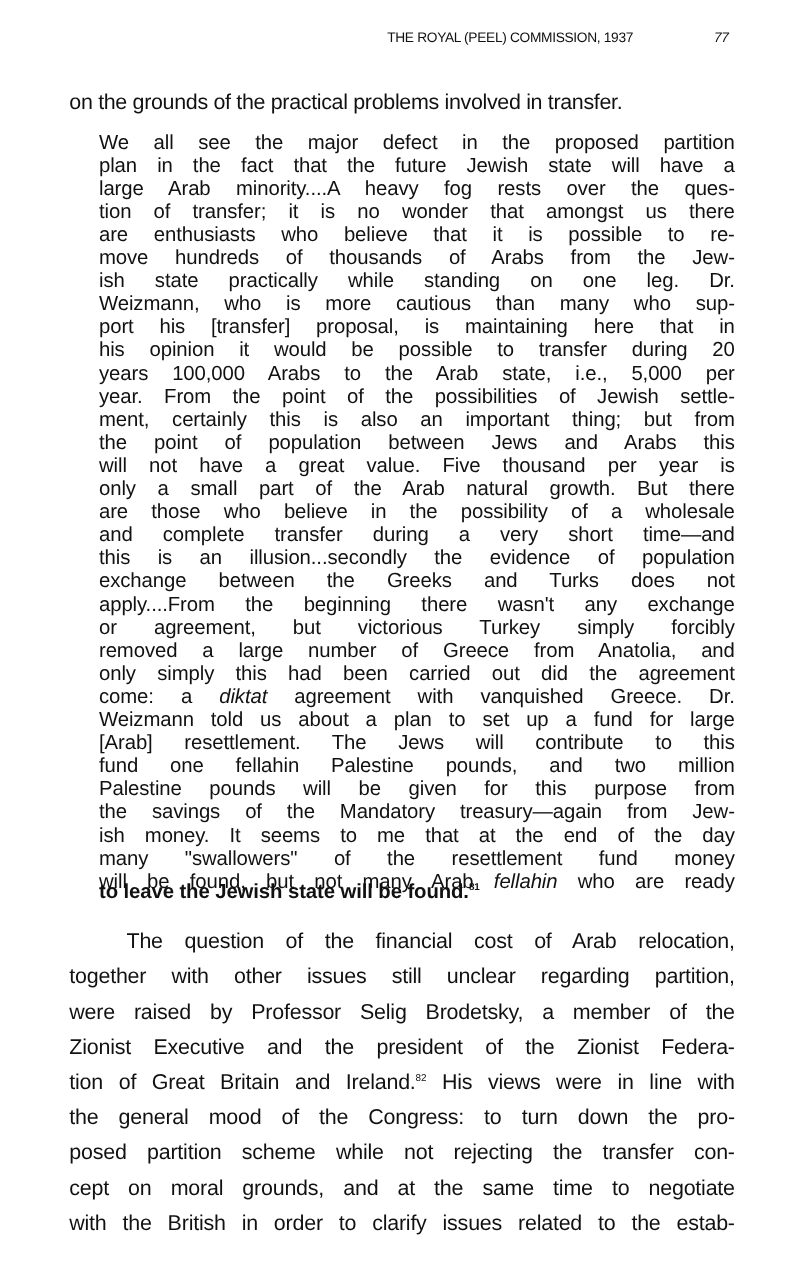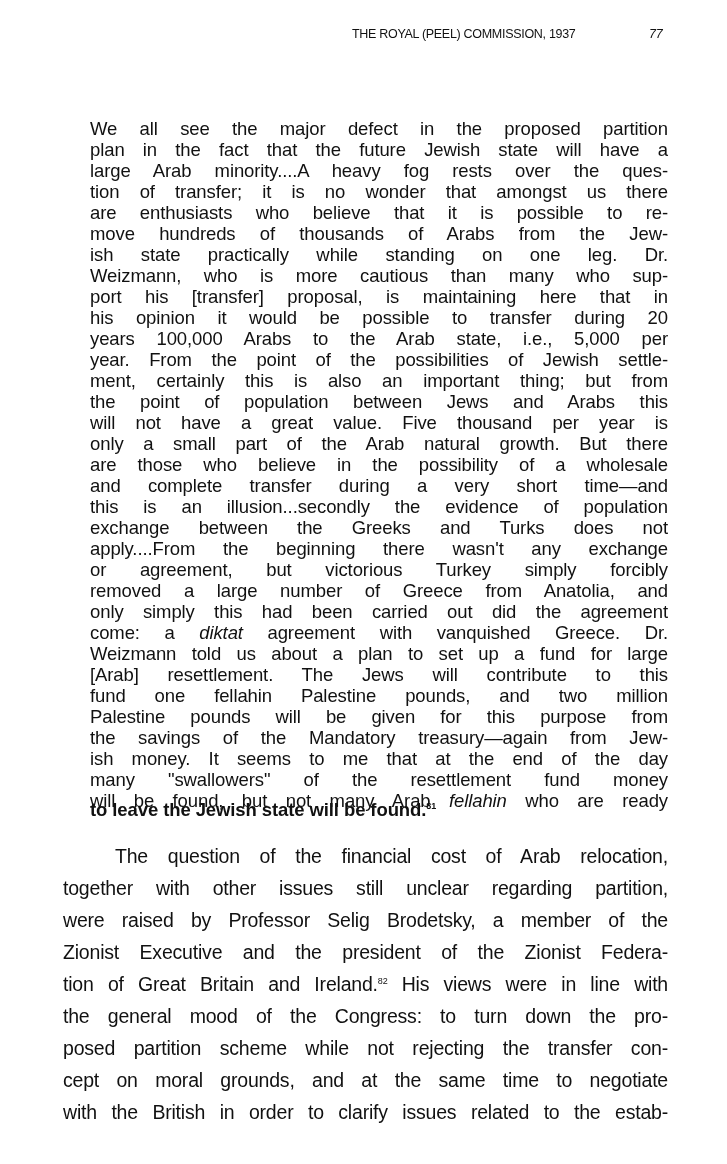--- a/index.html
+++ b/index.html
@@ -18,20 +18,21 @@
 </head>
 <body>
 
 <div class="page">
 
   <div class="running-head">
     <span>THE ROYAL (PEEL) COMMISSION, 1937</span>
     <span class="pageno">77</span>
   </div>
 
+  <div class="line lead">on the grounds of the practical problems involved in transfer.</div>
 
   <div>
     <div class="line quote-line" style="top:118px">We all see the major defect in the proposed partition</div>
     <div class="line quote-line" style="top:139px">plan in the fact that the future Jewish state will have a</div>
     <div class="line quote-line" style="top:160px">large Arab minority....A heavy fog rests over the ques-</div>
     <div class="line quote-line" style="top:181px">tion of transfer; it is no wonder that amongst us there</div>
     <div class="line quote-line" style="top:202px">are enthusiasts who believe that it is possible to re-</div>
     <div class="line quote-line" style="top:223px">move hundreds of thousands of Arabs from the Jew-</div>
     <div class="line quote-line" style="top:244px">ish state practically while standing on one leg. Dr.</div>
     <div class="line quote-line" style="top:265px">Weizmann, who is more cautious than many who sup-</div>

